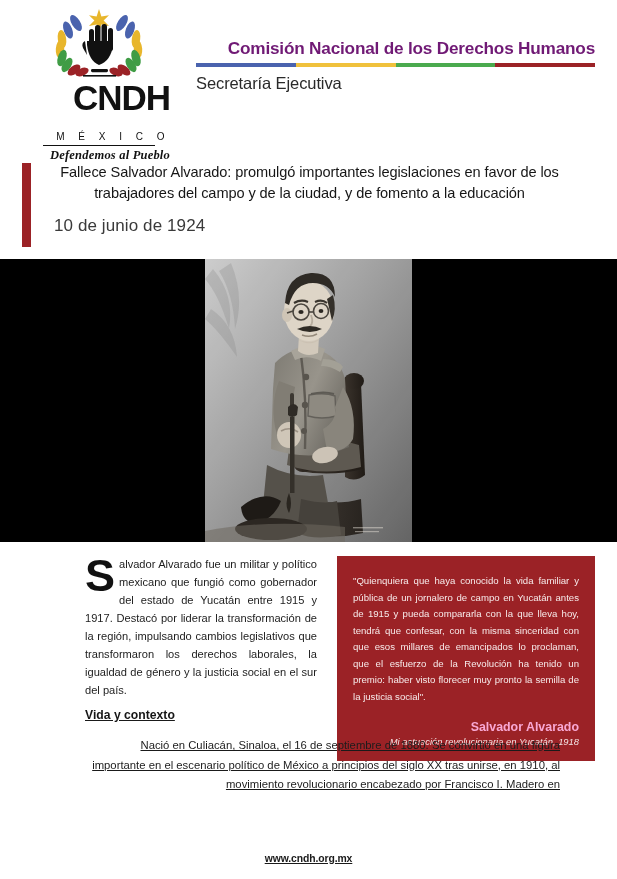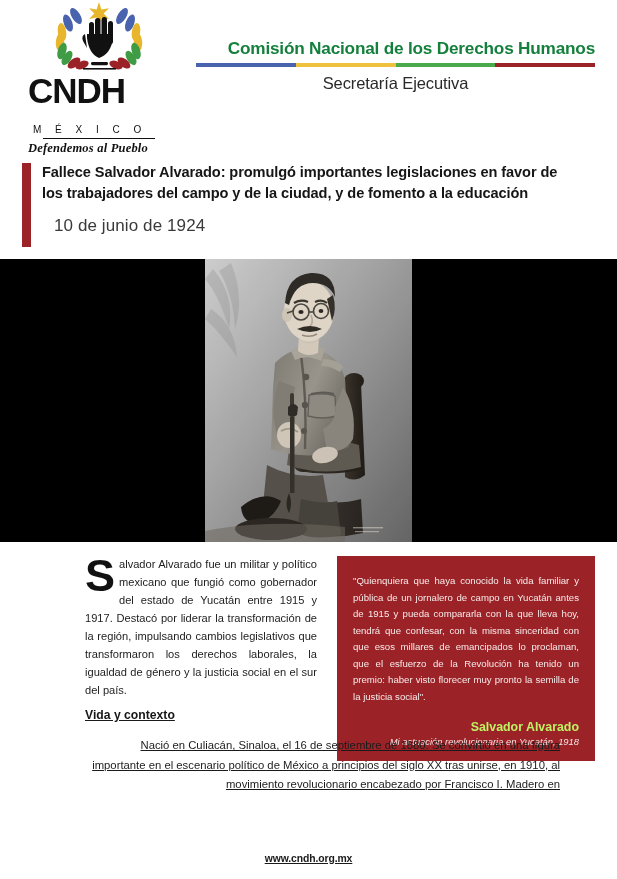--- a/index.html
+++ b/index.html
@@ -18,23 +18,23 @@
 
   
   .header {
     position: relative;
     height: 150px;
     background: #ffffff;
   }
   .logo-block {
     position: absolute;
     left: 28px;
-    top: 0;
+    top: 7px;
     width: 142px;
-    text-align: left;
+    text-align: right;
   }
   .emblem {
     width: 116px;
     height: 72px;
     margin: 0 auto;
     position: relative;
   }
   .emblem svg { display: block; }
   .cndh-word {
     font-family: "Liberation Sans", sans-serif;
@@ -71,34 +71,34 @@
 
   .header-right {
     position: absolute;
     left: 196px;
     right: 22px;
     top: 38px;
   }
   .org-title {
     font-size: 17.2px;
     font-weight: bold;
-    color: #15803d;
+    color: #701a75;
     letter-spacing: -0.2px;
     text-align: right;
     white-space: nowrap;
   }
   .color-bar {
     display: flex;
     width: 100%;
     height: 4px;
     margin-top: 4px;
   }
   .color-bar span { flex: 1 1 25%; display: block; }
   .sub-title {
-    text-align: center;
+    text-align: left;
     font-size: 16.5px;
     color: #2a2a2a;
     margin-top: 7px;
     letter-spacing: -0.1px;
   }
 
   
   .title-block {
     position: relative;
     margin: 12px 22px 0 22px;
@@ -108,26 +108,27 @@
   .accent-bar {
     position: absolute;
     left: 0;
     top: 1px;
     width: 9px;
     height: 84px;
     background: #9b2226;
   }
   .headline {
     font-size: 14.6px;
-    font-weight: bold;
+    font-weight: normal;
     line-height: 1.42;
     color: #161616;
     letter-spacing: -0.1px;
     margin: 0;
     padding-right: 18px;
+    text-align: center;
   }
   .dateline {
     font-size: 17px;
     color: #3a3a3a;
     margin-top: 13px;
     letter-spacing: 0.1px;
     margin-left: 12px;
   }
 
   
@@ -200,21 +201,21 @@
     line-height: 1.72;
     text-align: justify;
     margin: 0;
     color: #f7eaea;
   }
   .quote-author {
     text-align: right;
     font-size: 12.4px;
     font-weight: bold;
     margin-top: 15px;
-    color: #bef264;
+    color: #f9a8d4;
   }
   .quote-source {
     text-align: right;
     font-size: 9.4px;
     font-style: italic;
     margin-top: 2px;
     color: #f3e3e3;
   }
 
   .section {

